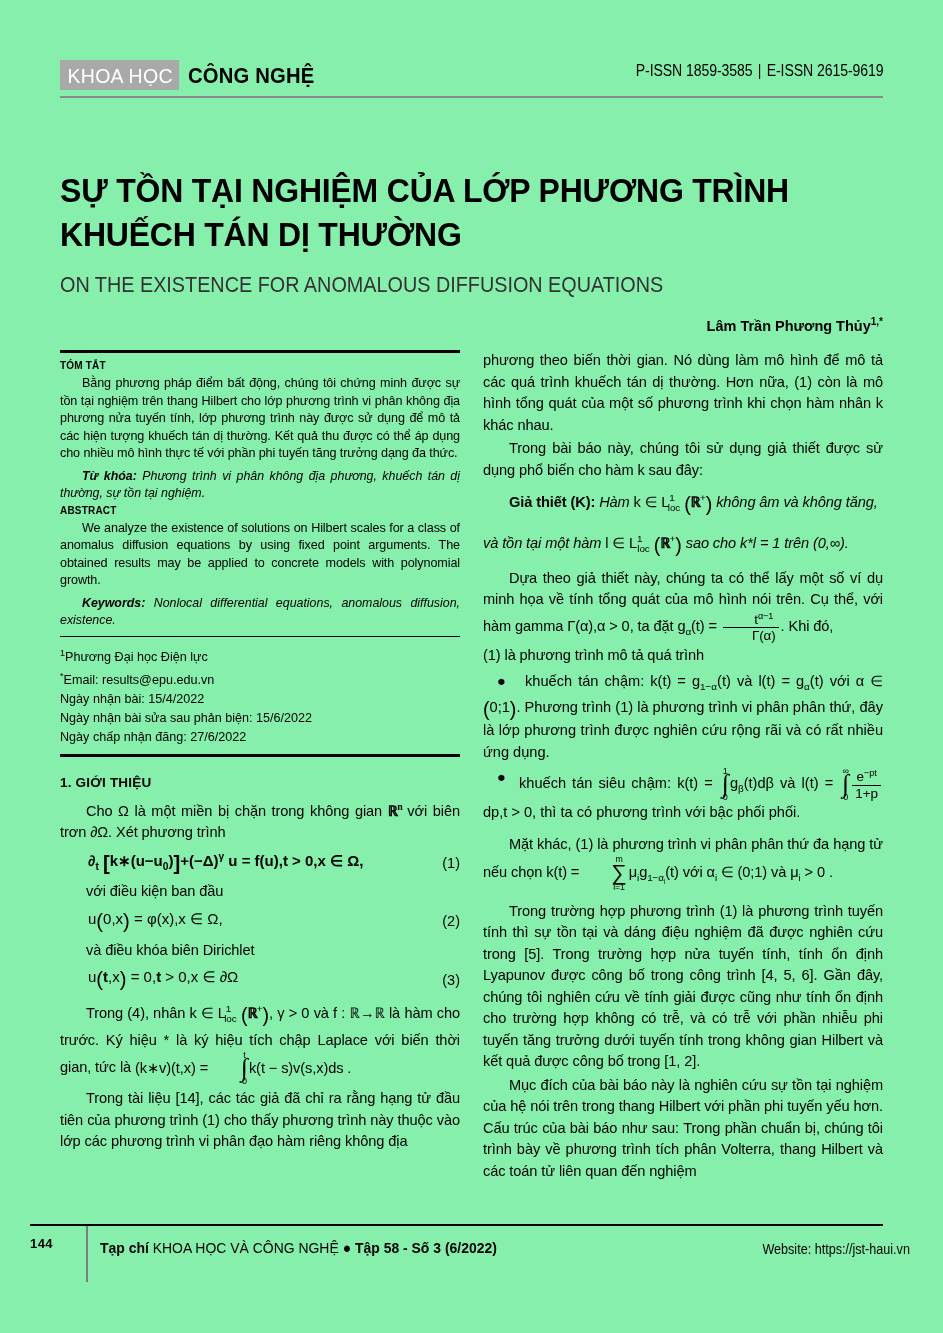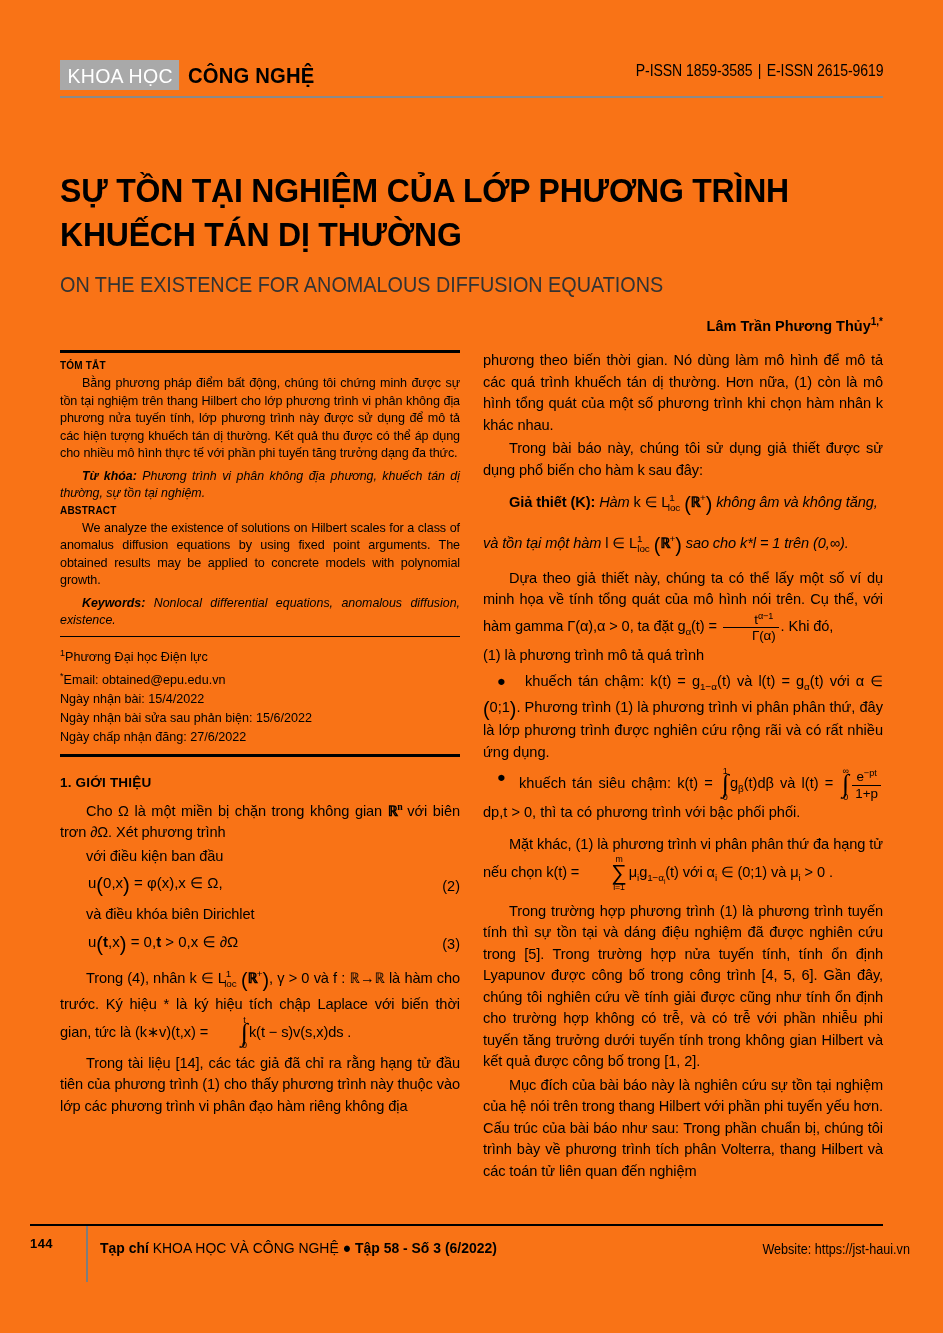--- a/index.html
+++ b/index.html
@@ -8,21 +8,21 @@
     background: #ffffff;
   }
   body {
     font-family: "Liberation Sans", sans-serif;
     color: #000;
   }
   .page {
     position: relative;
     width: 943px;
     height: 1333px;
-    background: #f97316;
+    background: #86efac;
     overflow: hidden;
     box-sizing: border-box;
   }
 
   
   .header {
     position: absolute;
     left: 60px;
     top: 60px;
     width: 823px;
@@ -371,39 +371,43 @@
 
     <h3 class="sec-head">ABSTRACT</h3>
     <p class="body-sm">We analyze the existence of solutions on Hilbert scales for a class of anomalus diffusion equations by using fixed point arguments. The obtained results may be applied to concrete models with polynomial growth.</p>
     <p class="kw"><b>Keywords:</b>
       <span>Nonlocal differential equations, anomalous diffusion, existence.</span></p>
 
     <div class="rule-thin"></div>
 
     <div class="affil">
       <div><sup>1</sup><span>Phương Đại học Điện lực</span></div>
-      <div><sup>*</sup><span>Email: obtained@epu.edu.vn</span></div>
+      <div><sup>*</sup><span>Email: results@epu.edu.vn</span></div>
       <div><span>Ngày nhận bài:</span> <span>15/4/2022</span></div>
       <div><span>Ngày nhận bài sửa sau phản biện:</span> <span>15/6/2022</span></div>
       <div><span>Ngày chấp nhận đăng:</span> <span>27/6/2022</span></div>
     </div>
 
     <div class="rule-bot"></div>
 
     <div style="height:18px"></div>
 
     <h2 class="num-head">1. GIỚI THIỆU</h2>
 
     <p class="body">
       <span>Cho Ω là một miền bị chặn trong không gian</span>
       <span class="bb">ℝ<sup class="sm">n</sup></span>
       <span>với biên trơn</span>
       <span class="mup">∂Ω</span><span>. Xét phương trình</span>
     </p>
 
+    <div class="eq">
+      <span class="eq-body mb">∂<sub class="sm">t</sub> <span class="bigparen">[</span>k∗(u−u<sub class="sm">0</sub>)<span class="bigparen">]</span>+(−Δ)<sup class="sm">γ</sup> u = f(u),t &gt; 0,x ∈ Ω,</span>
+      <span class="num">(1)</span>
+    </div>
 
     <p class="body noind" style="text-indent:26px">với điều kiện ban đầu</p>
 
     <div class="eq">
       <span class="eq-body mup">u<span class="bigparen">(</span>0,x<span class="bigparen">)</span> = φ(x),x ∈ Ω,</span>
       <span class="num">(2)</span>
     </div>
 
     <p class="body noind" style="text-indent:26px">và điều khóa biên Dirichlet</p>
 

